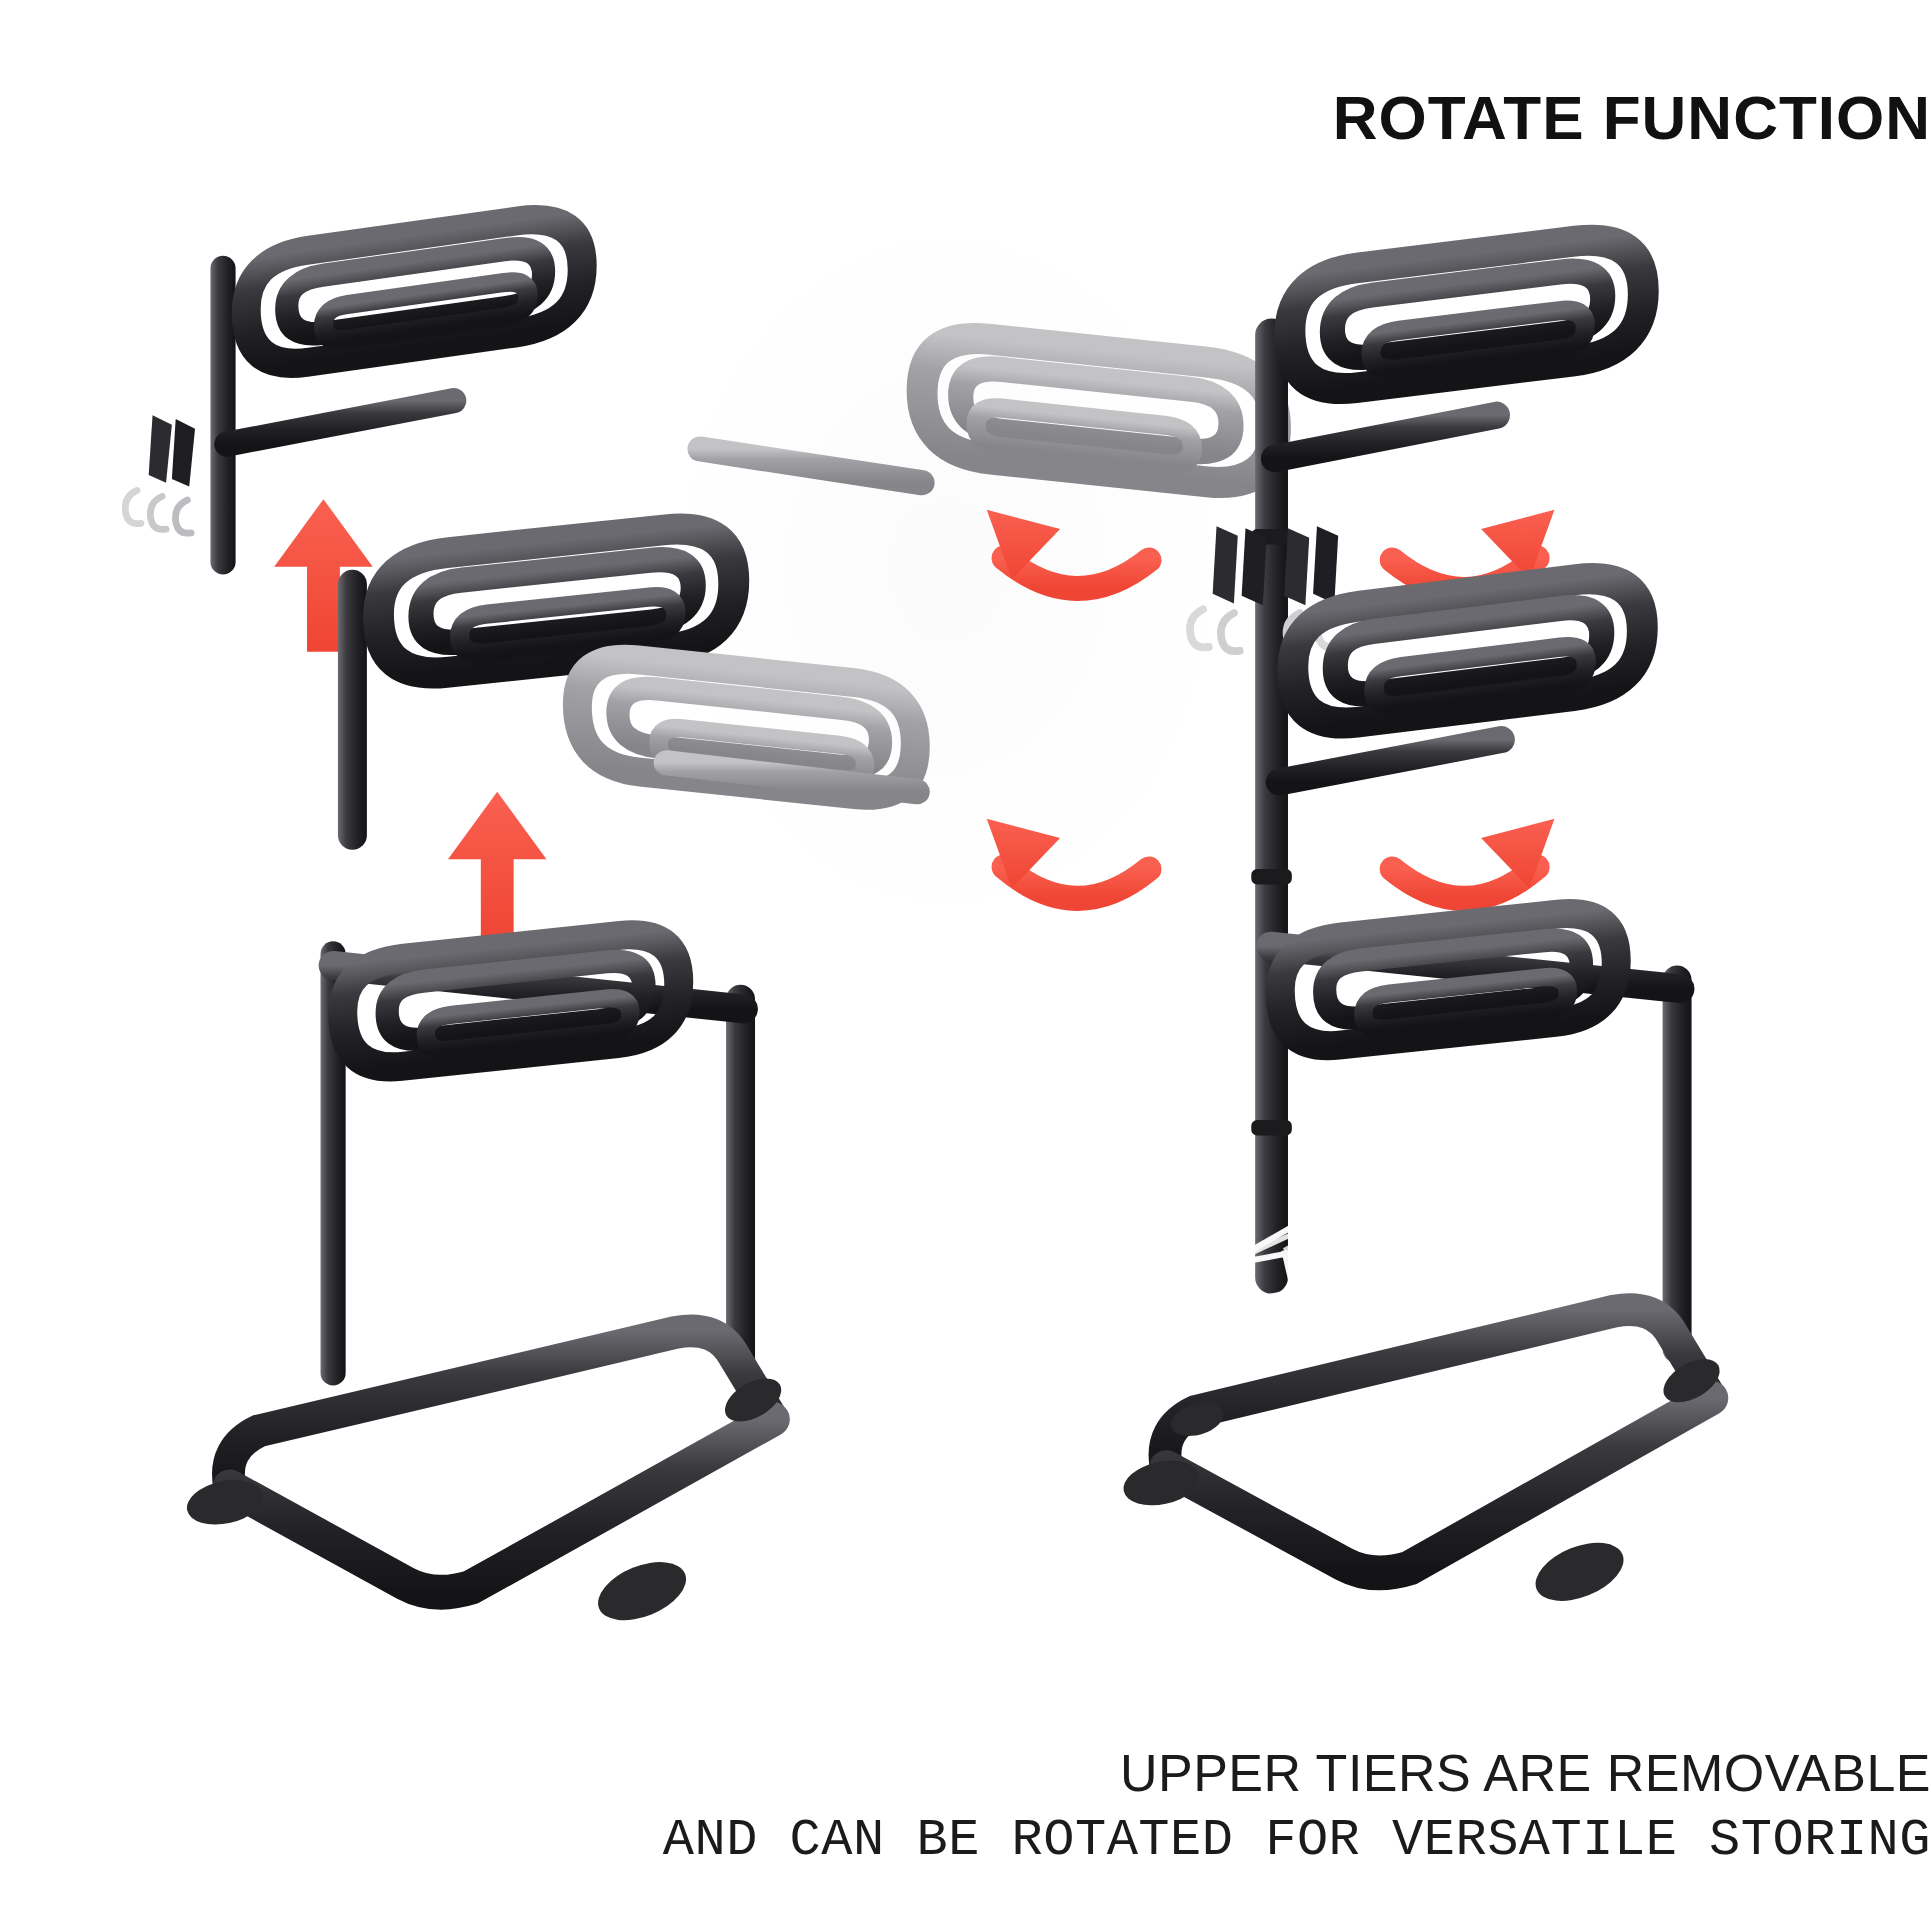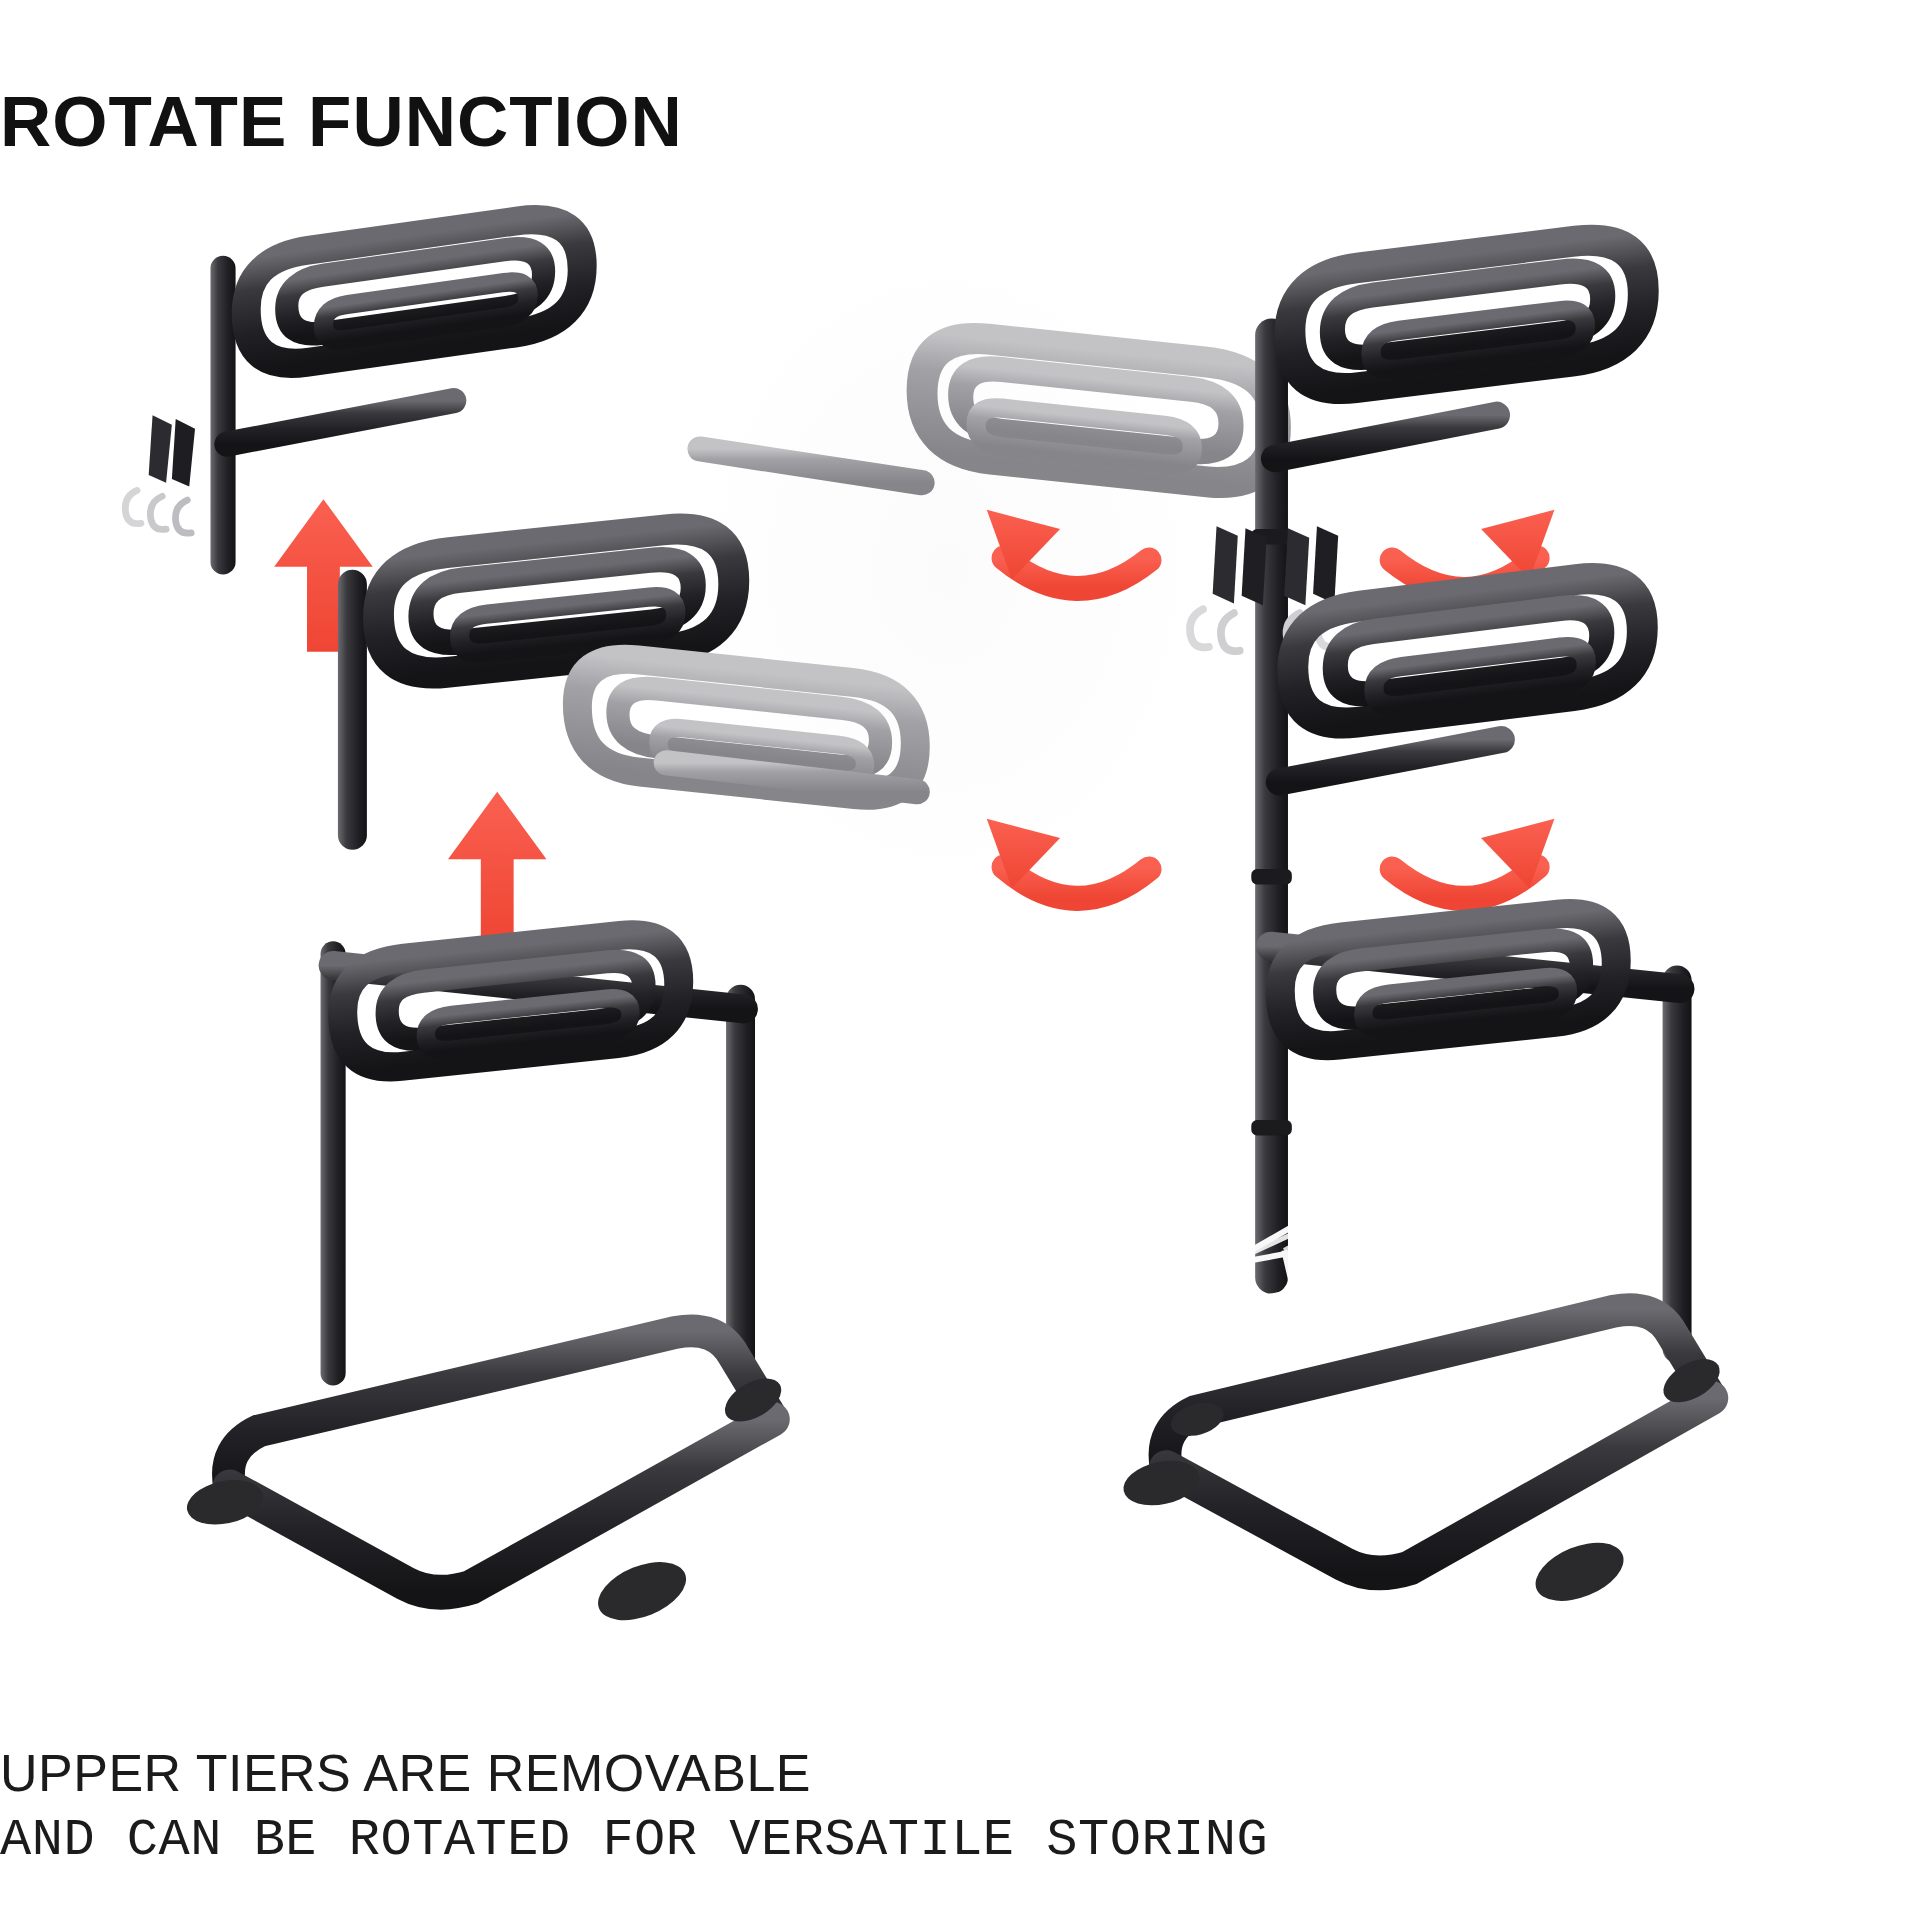--- a/index.html
+++ b/index.html
@@ -22,35 +22,35 @@
     height: 1931px;
     background: #ffffff;
   }
 
   
   .title {
     position: absolute;
     top: 85px;
     left: 0;
     width: 1931px;
-    text-align: left;
-    font-size: 71px;
+    text-align: right;
+    font-size: 62px;
     font-weight: 700;
     letter-spacing: 1px;
     color: #111111;
     line-height: 1.05;
     white-space: nowrap;
   }
 
   
   .caption {
     position: absolute;
     left: 0;
     width: 1931px;
-    text-align: left;
+    text-align: right;
     color: #1b1b1b;
     font-size: 52px;
     line-height: 1.3;
     letter-spacing: 0.5px;
   }
   .caption-l1 { top: 1740px; }
   .caption-l2 { top: 1807px; font-family: Liberation Mono, monospace; }
 
   
   .stage {

